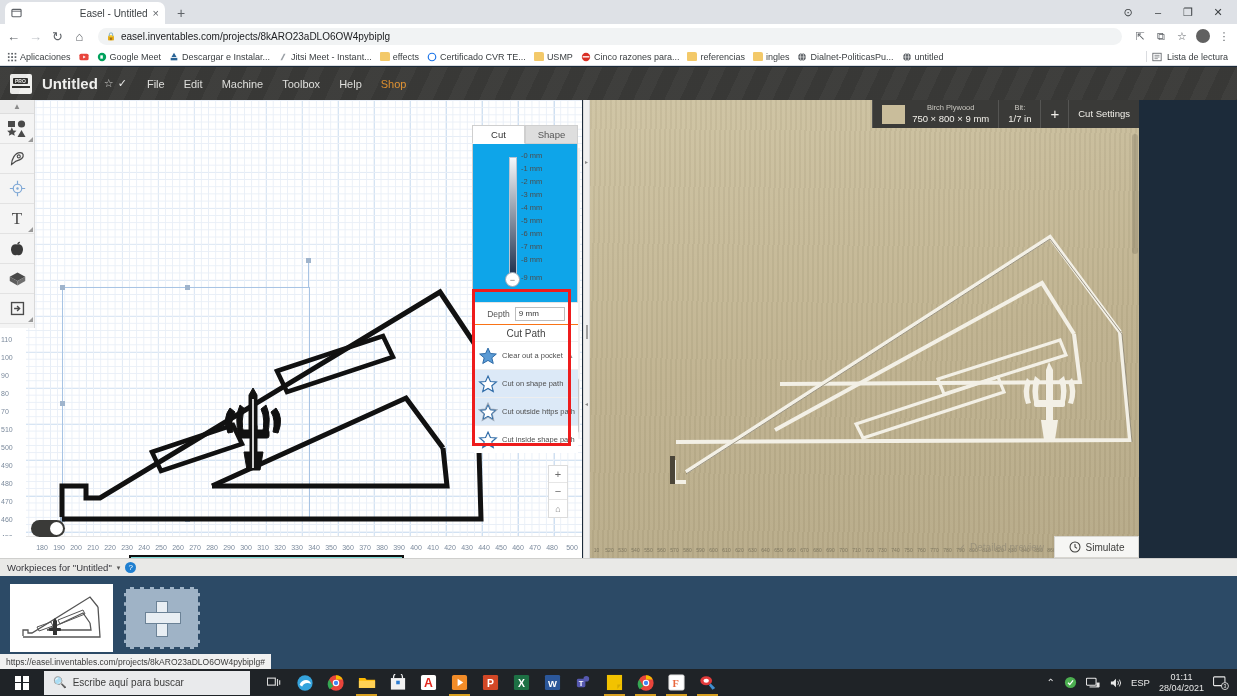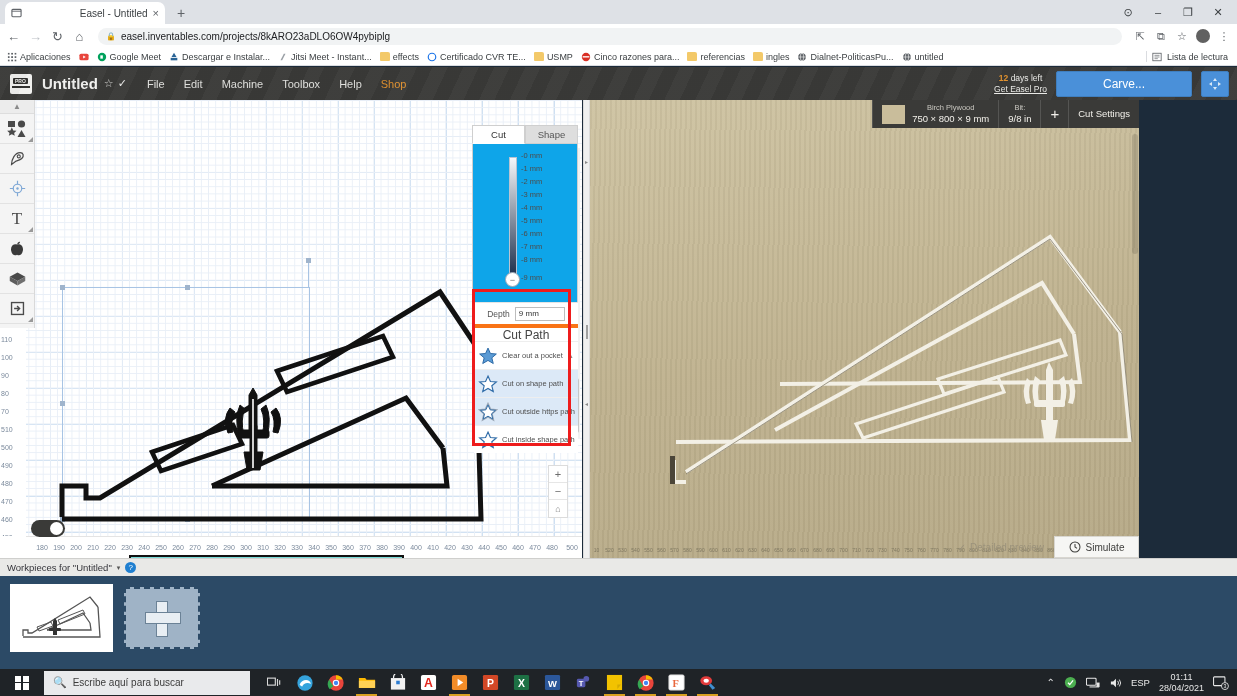--- a/index.html
+++ b/index.html
@@ -263,23 +263,23 @@
     display: flex; align-items: center; justify-content: center; gap: 5px;
     border-top: 1px solid #e4e4e4; background: #fff;
   }
   .depth-row label { font-size: 8.5px; color: #555; }
   .depth-input {
     width: 50px; height: 14px; border: 1px solid #bdbdbd; background: #fff;
     font-size: 8px; color: #333; display: flex; align-items: center; padding-left: 3px;
   }
   .cutpath-hdr {
     position: absolute; left: 1px; top: 180px; width: 104px; height: 17px;
-    border-top: 4px solid #f97316; background: #fff;
+    border-top: 1px solid #f97316; background: #fff;
     display: flex; align-items: center; justify-content: center;
-    font-size: 12px; color: #444;
+    font-size: 10px; color: #444;
   }
   .cp-opt {
     position: absolute; left: 1px; width: 104px; height: 28px;
     display: flex; align-items: center; gap: 4px; padding-left: 4px;
     border-top: 1px solid #eee; background: #fff;
   }
   .cp-opt.hl { background: #dce9f7; align-items: center; }
   .cp-opt .star-ico { width: 20px; height: 20px; flex: 0 0 auto; }
   .cp-opt .lbl { font-size: 7.5px; color: #4f4f4f; line-height: 1.2; }
   .cp-collapse {
@@ -561,32 +561,20 @@
     <div class="easel-title">Untitled</div>
     <div class="easel-star">☆</div>
     <div class="easel-check">✓</div>
     <div class="easel-menu">
       <span class="easel-menu-item">File</span>
       <span class="easel-menu-item">Edit</span>
       <span class="easel-menu-item">Machine</span>
       <span class="easel-menu-item">Toolbox</span>
       <span class="easel-menu-item">Help</span>
       <span class="easel-menu-item shop">Shop</span>
-    </div>
-    <div class="easel-right">
-      <div class="pro-box">
-        <div class="pro-days"><b>12</b> <span>days left</span></div>
-        <span class="pro-link">Get Easel Pro</span>
-      </div>
-      <div class="carve-btn">Carve...</div>
-      <div class="expand-btn">
-        <svg width="16" height="16" viewBox="0 0 16 16">
-            <path d="M8 2 L10 5 H6 Z M8 14 L6 11 H10 Z M2 8 L5 6 V10 Z M14 8 L11 10 V6 Z" fill="#dbeaf7"></path>
-          </svg>
-      </div>
     </div>
   </div>
 
   <div class="design-area">
     <div class="grid"></div>
 
     <div class="selection-box">
       <span class="sel-handle" style="left:-3px;top:-3px"></span>
       <span class="sel-handle" style="left:122px;top:-3px"></span>
       <span class="sel-handle" style="left:-3px;top:113px"></span>
@@ -788,21 +776,21 @@
       <div class="mat-cell">
         <span class="mat-swatch"></span>
         <span>
           <span class="mat-sub" style="display:block">Birch Plywood</span>
           <span class="mat-main" style="display:block">750 × 800 × 9 mm</span>
         </span>
       </div>
       <div class="mat-cell">
         <span>
           <span class="mat-sub" style="display:block">Bit:</span>
-          <span class="mat-main" style="display:block">9/8 in</span>
+          <span class="mat-main" style="display:block">1/7 in</span>
         </span>
       </div>
       <div class="mat-cell">
         <span class="mat-main" style="font-size:15px">+</span>
       </div>
       <div class="mat-cell">
         <span class="mat-main">Cut Settings</span>
       </div>
     </div>
 
@@ -895,20 +883,21 @@
             <path d="M43,37 L45,34 L47,37 L47,46 L43,46 Z"></path>
             <rect x="43" y="44" width="4" height="7"></rect>
             <rect x="39" y="44" width="12" height="3" rx="1"></rect>
           </g>
         </svg>
       </div>
       <div class="wp-add">
         <span class="plus"></span>
       </div>
     </div>
+    <div class="status-url">https://easel.inventables.com/projects/8kARO23aDLO6OW4pybiplg#</div>
   </div>
 
   <div class="taskbar">
     <div class="start-btn">
       <span class="win-logo">
           <i></i>
           <i></i>
           <i></i>
           <i></i>
         </span>

